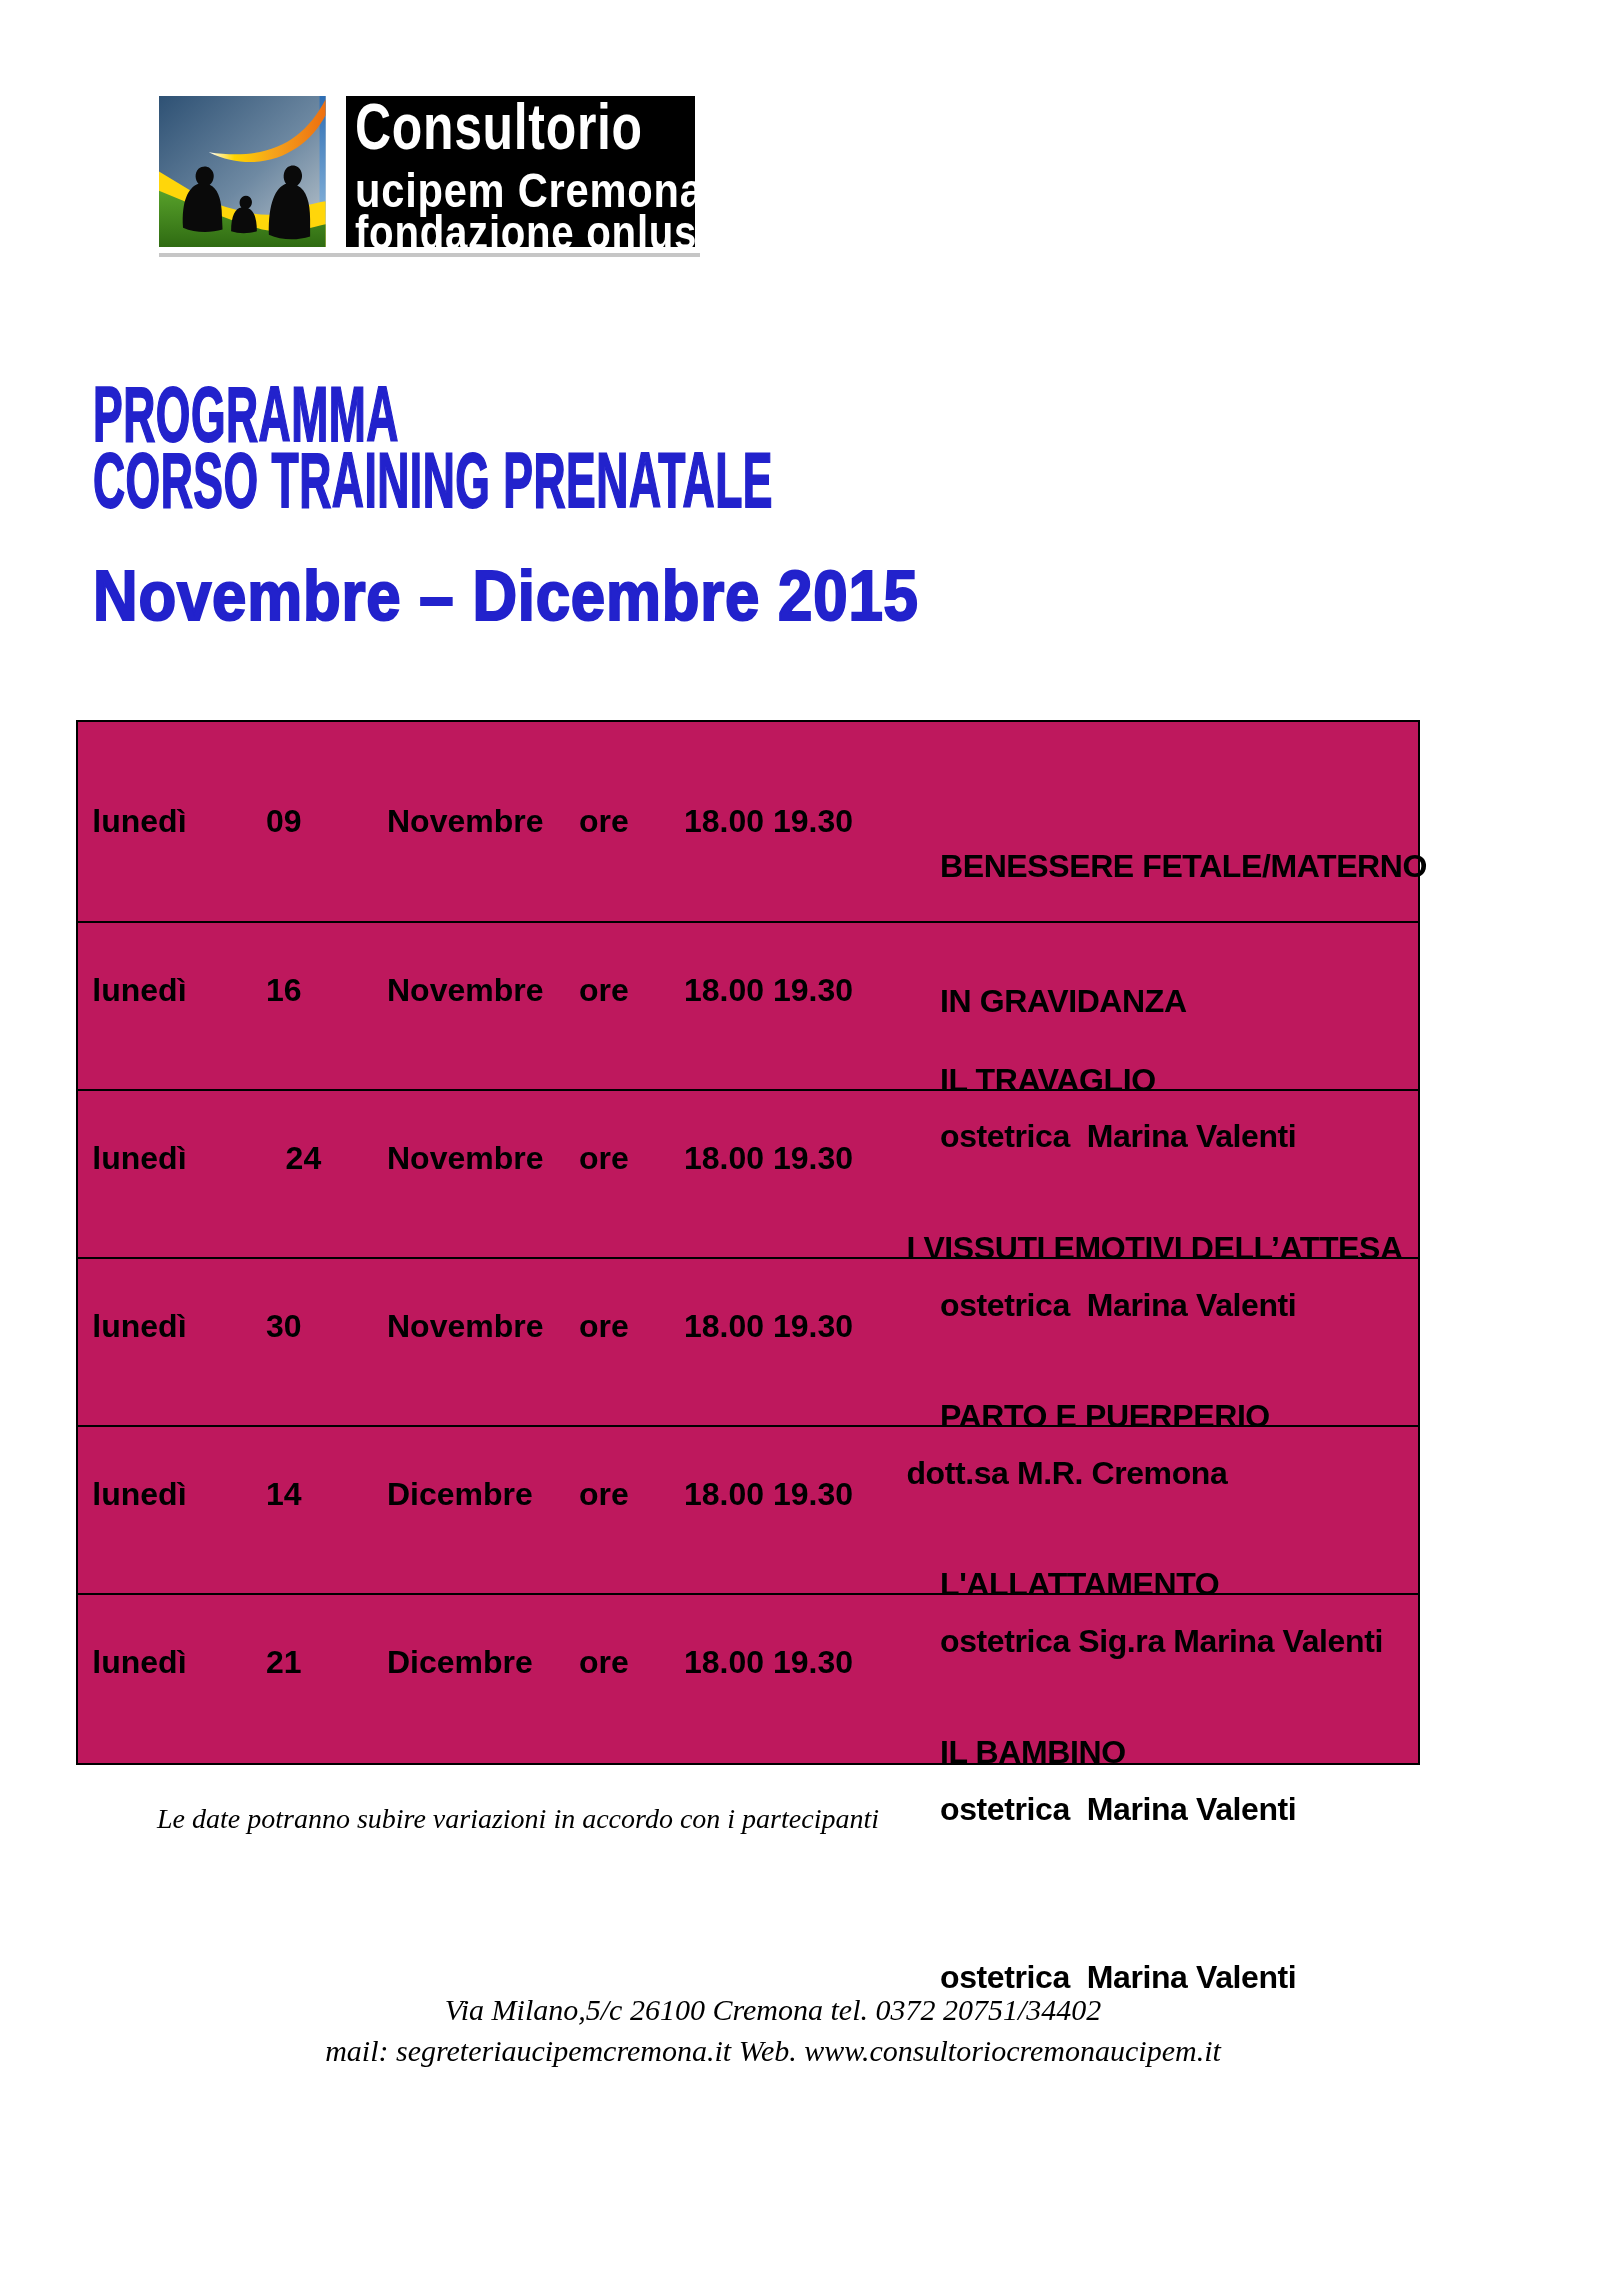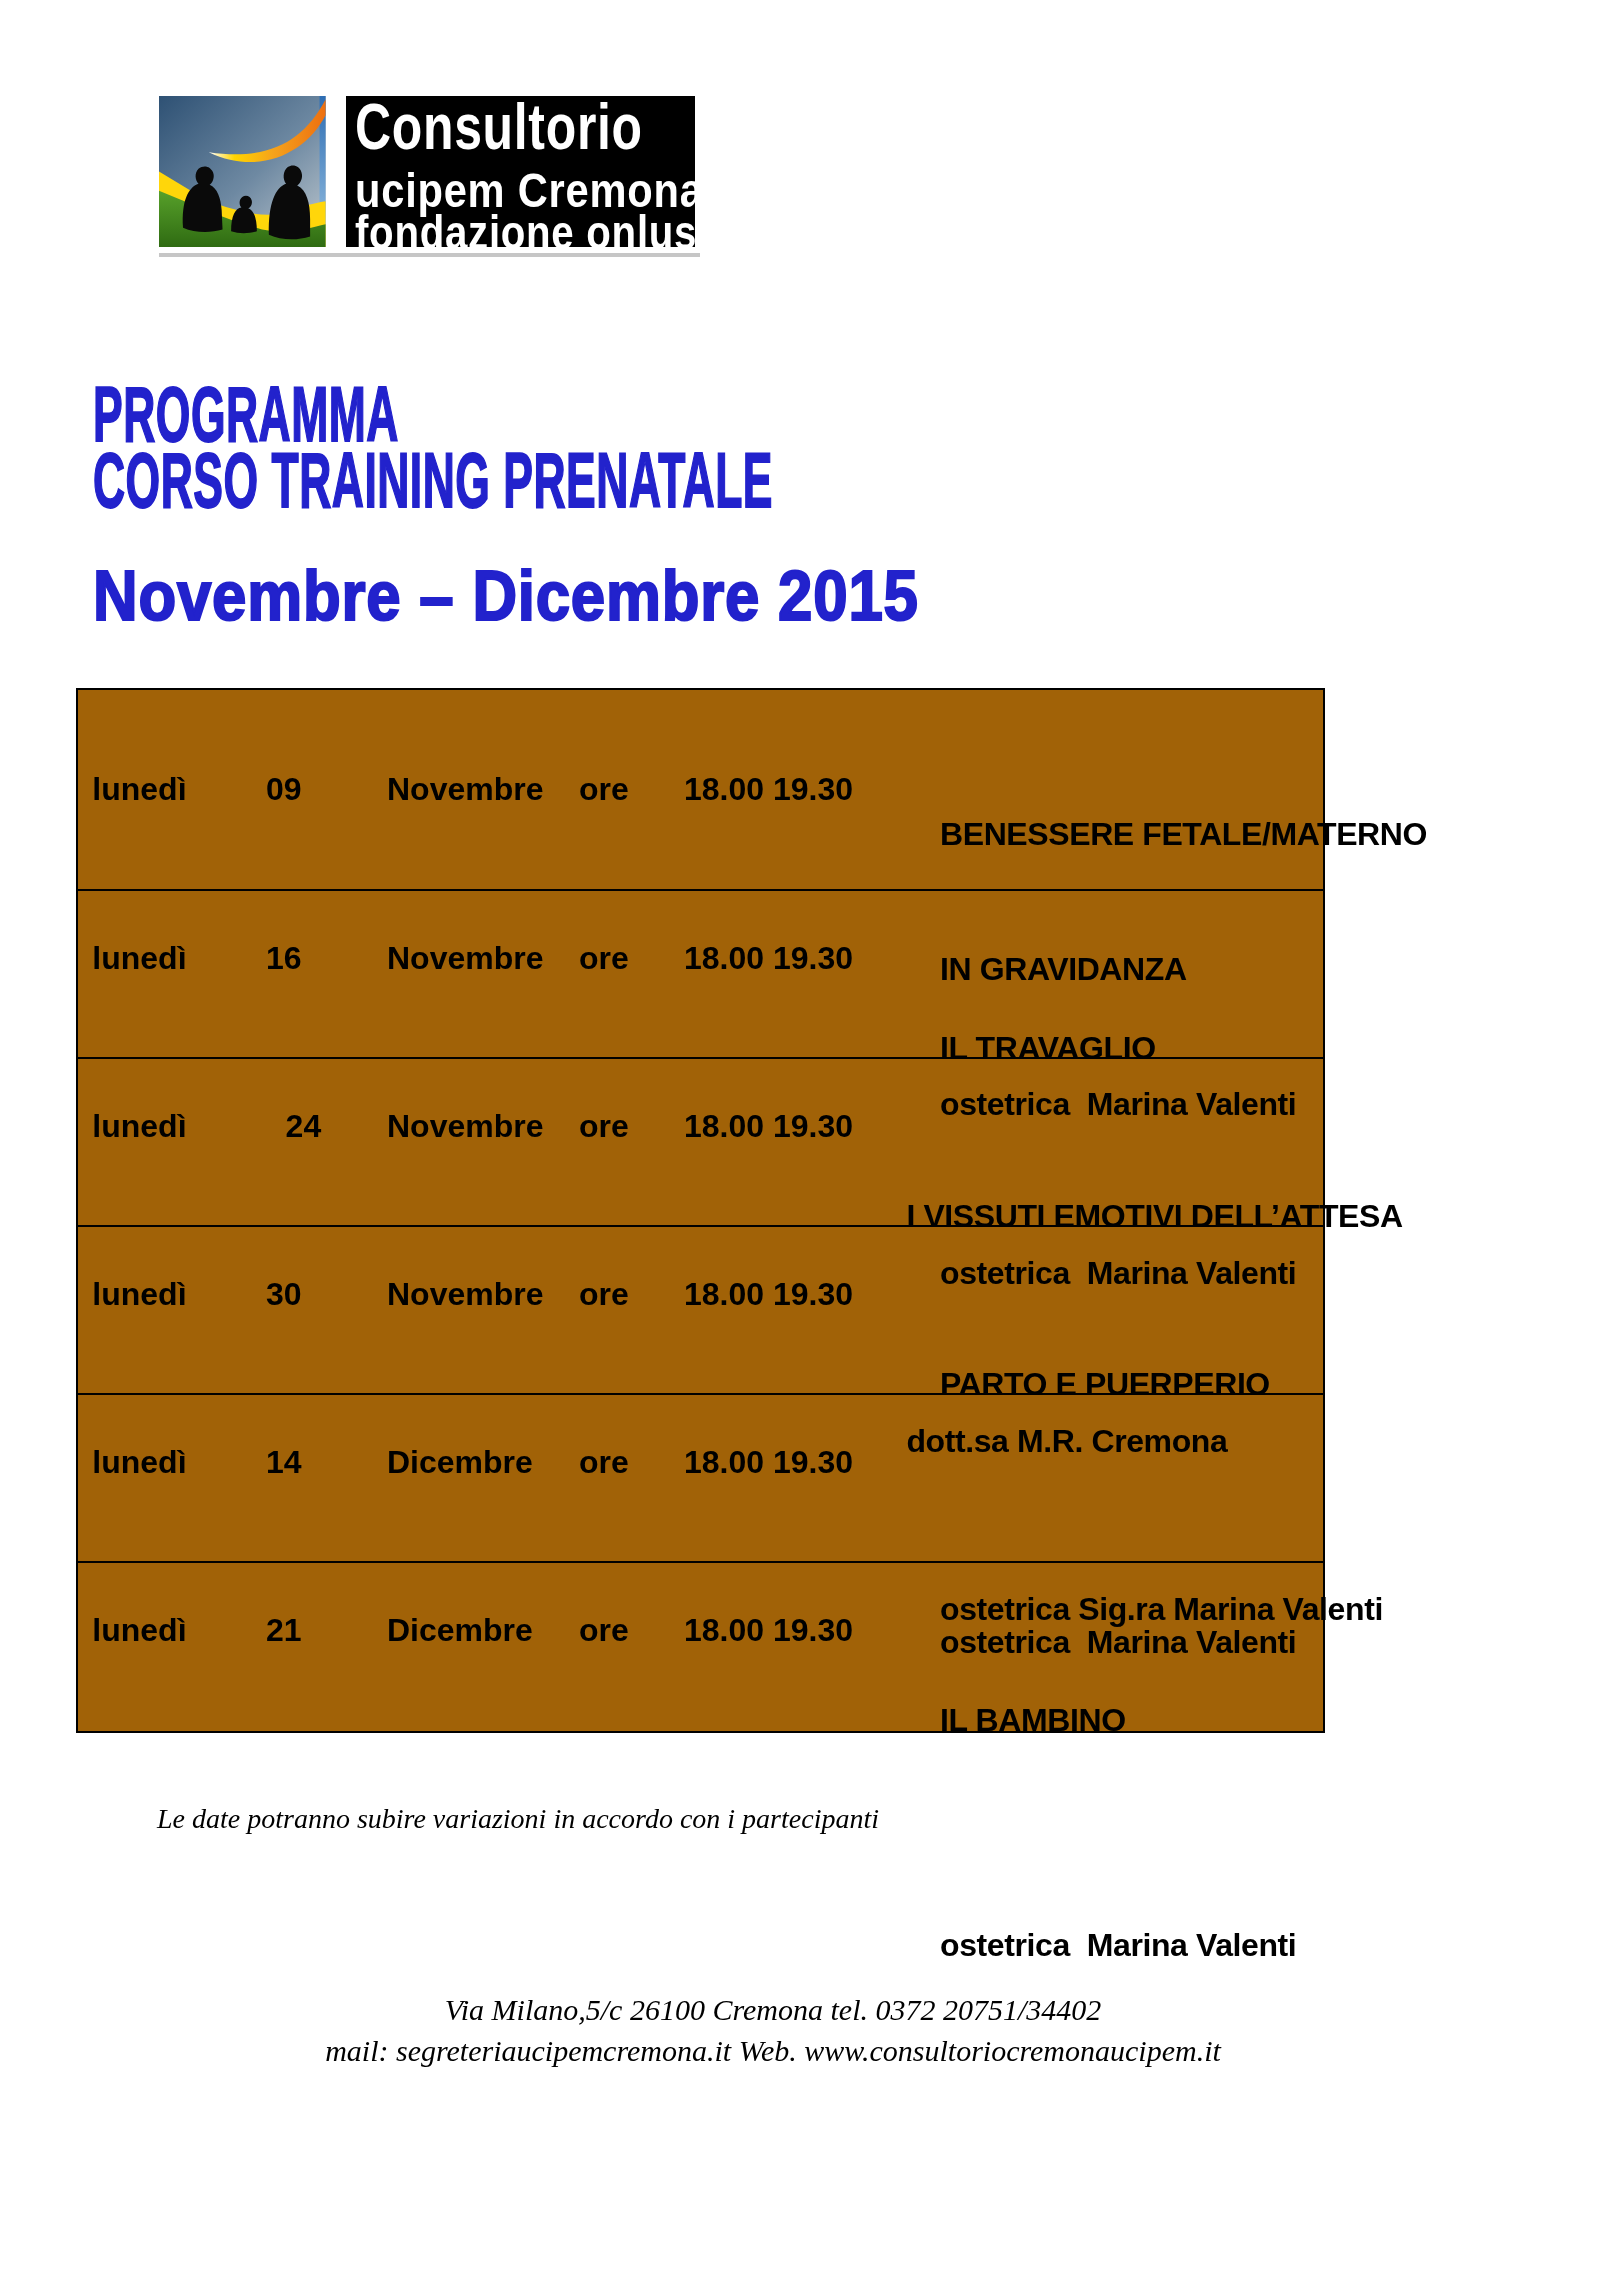--- a/index.html
+++ b/index.html
@@ -34,22 +34,22 @@
   }
   .subtitle{
     position:absolute;left:93px;top:560px;color:var(--accent-color,#2222CC);
     font-weight:700;font-size:71px;line-height:71px;white-space:pre;
     transform:scaleX(0.87);transform-origin:left center;
     -webkit-text-stroke:2.2px var(--accent-color,#2222CC);letter-spacing:0.9px;
   }
 
   
   .table{
-    position:absolute;left:76px;top:688px;width:1249px;box-sizing:border-box;
-    border:2.7px solid #000;background:#a16207;
+    position:absolute;left:76px;top:720px;width:1344px;box-sizing:border-box;
+    border:2.7px solid #000;background:#be185d;
   }
   .row{
     display:grid;grid-template-columns:188px 121px 192px 105px 242px 1fr;
     border-bottom:2.7px solid #000;box-sizing:border-box;
     font-weight:700;font-size:32px;
   }
   .row:last-child{border-bottom:none;}
   .row{height:168px;}
   .row.r0{height:201px;}
   .cell{white-space:pre;padding-top:45px;line-height:45px;box-sizing:border-box;}
@@ -178,20 +178,21 @@
       </div>
     </div>
 
     <div class="row r4">
       <div class="cell c-day">lunedì</div>
       <div class="cell c-num">14</div>
       <div class="cell c-mon">Dicembre</div>
       <div class="cell c-ore">ore</div>
       <div class="cell c-time">18.00 19.30</div>
       <div class="cell c-topic">
+        <div class="tline">L'ALLATTAMENTO</div>
         <div class="tline"></div>
         <div class="tline speaker">ostetrica  Marina Valenti</div>
       </div>
     </div>
 
     <div class="row r5">
       <div class="cell c-day">lunedì</div>
       <div class="cell c-num">21</div>
       <div class="cell c-mon">Dicembre</div>
       <div class="cell c-ore">ore</div>

